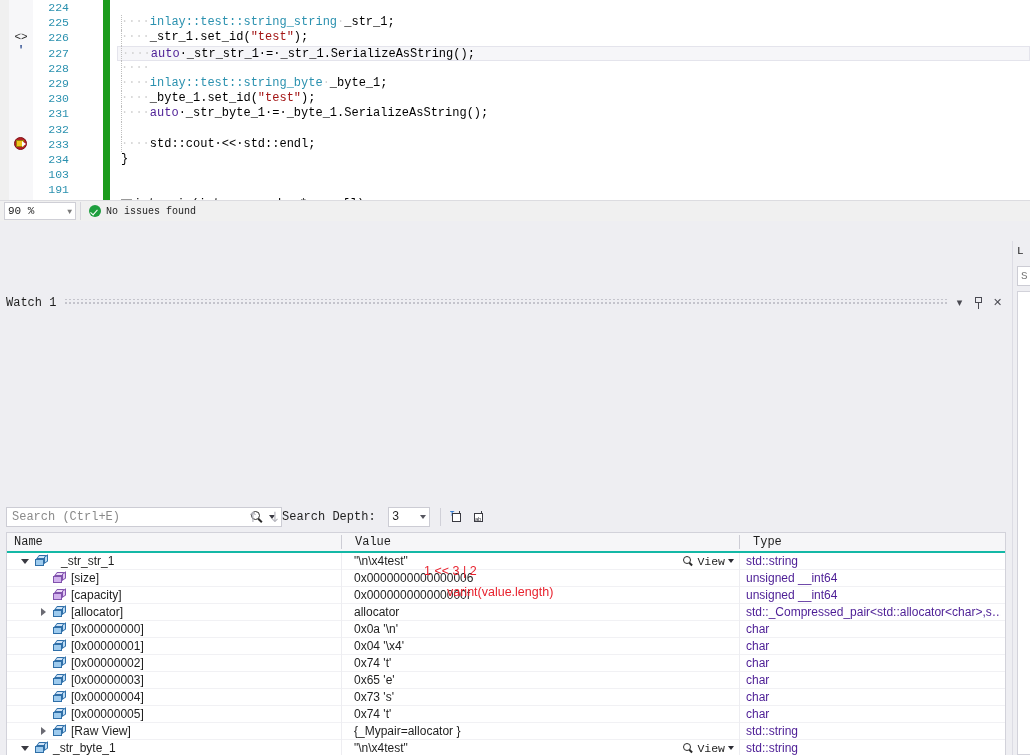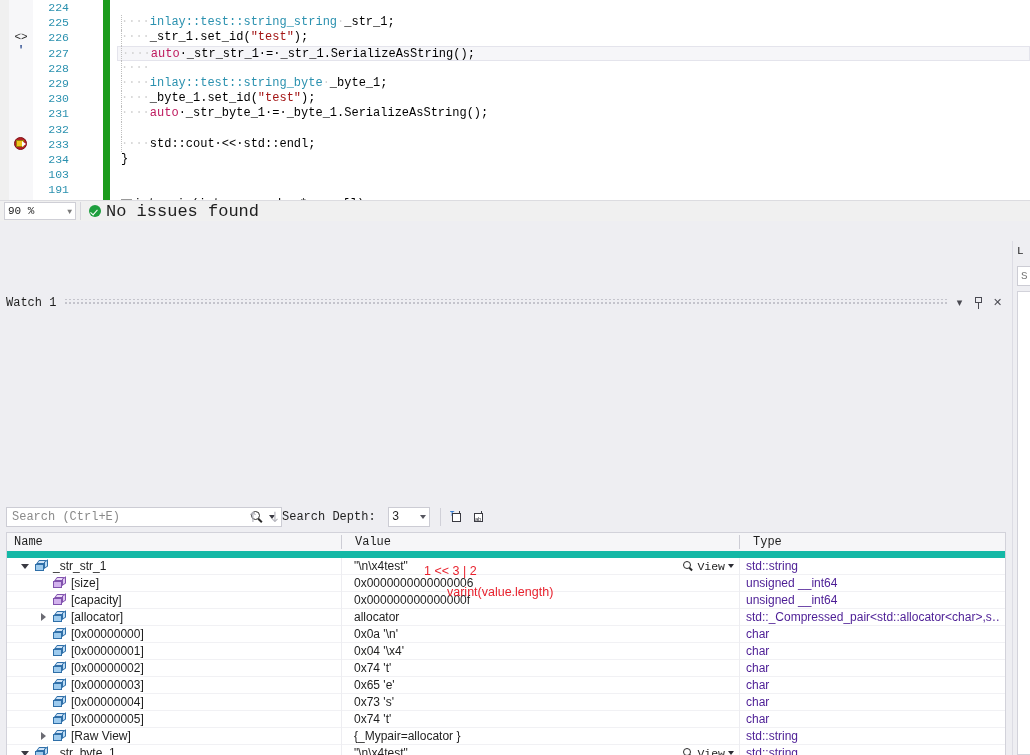--- a/index.html
+++ b/index.html
@@ -58,21 +58,21 @@
     color:#2b91af;font-size:11.5px;
   }
   .ln-changebar{
     position:absolute;left:70px;top:0;width:7px;height:15.2px;background:#1d9c1d;
   }
   .code-area{position:absolute;left:84px;top:0;right:0;height:15.2px;padding-left:4px;box-sizing:border-box;}
   .structline{
     position:absolute;left:88px;top:0;width:0;height:15.2px;
     border-left:1px dotted #bfbfbf;
   }
-  .k-kw{color:#be185d;}
+  .k-kw{color:#4c1d95;}
   .k-type{color:#2b91af;}
   .k-str{color:#a31515;}
   .k-plain{color:#000000;}
   .k-dot{color:#d4d4d4;}
   .k-brace{color:#000000;}
   .fold-box{
     display:inline-block;width:9px;height:9px;border:1px solid #9a9a9a;
     position:relative;margin-right:2px;vertical-align:middle;background:#fff;
   }
   .fold-box:before{
@@ -86,21 +86,21 @@
     display:flex;align-items:center;
   }
   .zoombox{
     width:72px;height:18px;margin-left:4px;background:#ffffff;border:1px solid #cfcfd6;
     display:flex;align-items:center;justify-content:space-between;
     font-family:"Liberation Mono","DejaVu Sans Mono",monospace;font-size:11px;color:#1e1e1e;
     padding:0 3px;box-sizing:border-box;
   }
   .zoombox .cv{color:#7a7a7a;font-size:8px;}
   .status-sep{width:1px;height:18px;background:#d6d6dc;margin:0 8px 0 4px;}
-  .status-ok{display:flex;align-items:center;gap:5px;font-family:"Liberation Mono","DejaVu Sans Mono",monospace;font-size:17px;color:#1e1e1e;justify-content:center;}
+  .status-ok{display:flex;align-items:center;gap:5px;font-family:"Liberation Mono","DejaVu Sans Mono",monospace;font-size:10px;color:#1e1e1e;justify-content:center;}
   .ok-circle{
     width:12px;height:12px;border-radius:50%;background:#1e9e3e;position:relative;display:inline-block;
   }
   .ok-circle:after{
     content:"";position:absolute;left:3px;top:2.5px;width:3px;height:6px;
     border:solid #ffffff;border-width:0 1.6px 1.6px 0;transform:rotate(42deg);
   }
 
   
   .midgap{position:absolute;left:0;top:221px;width:1030px;height:20px;background:#eeeef2;}
@@ -172,21 +172,21 @@
   .pt-stem{position:absolute;left:10px;top:2px;width:1.3px;height:5px;background:#3a3a42;}
   .pt-tsup{position:absolute;left:1px;top:1px;font-size:7px;color:#1d6fd0;font-weight:bold;font-family:"Liberation Sans",sans-serif;}
   .pt-ab{position:absolute;left:4px;top:7px;font-size:6px;color:#3a3a42;font-family:"Liberation Sans",sans-serif;letter-spacing:-0.3px;}
 
   
   .grid{
     position:absolute;left:6px;top:291px;width:1000px;height:400px;
     background:#ffffff;border:1px solid #d2d2da;box-sizing:border-box;
   }
   .grid-head{
-    position:relative;height:18px;background:#f6f6f8;border-bottom:7px solid #14b8a6;
+    position:relative;height:18px;background:#f6f6f8;border-bottom:2px solid #14b8a6;
   }
   .gh-cell{
     position:absolute;top:0;height:18px;line-height:18px;font-size:12px;color:#1e1e1e;
     padding-left:7px;box-sizing:border-box;
     font-family:"Liberation Mono","DejaVu Sans Mono",monospace;
   }
   .gh-div{position:absolute;top:2px;width:1px;height:14px;background:#cdcdd5;}
 
   .rows{position:relative;}
   .row{
@@ -370,21 +370,21 @@
       </div>
       <div class="rows" id="watch-rows">
           <div class="row">
             <div class="c-name">
               <span class="twisty expanded" style="left: 14px;"></span>
               <span class="ico-box" style="left: 28px;">
                 <span class="bx-top"></span>
                 <span class="bx-side"></span>
                 <span class="bx-front"></span>
               </span>
-              <span class="name-txt" style="left: 46px;">_str_str_1</span>
+              <span class="name-txt" style="left: 54px;">_str_str_1</span>
             </div>
             <div class="c-val">
               <span class="cell-txt" style="position: absolute; left: 6px; top: 0px;">"\n\x4test"</span>
               <span class="view-link">
                 <span class="mag-ico">
                   <span class="m-c"></span>
                   <span class="m-h"></span>
                 </span>
                 <span>View</span>
                 <span class="cv"></span>

